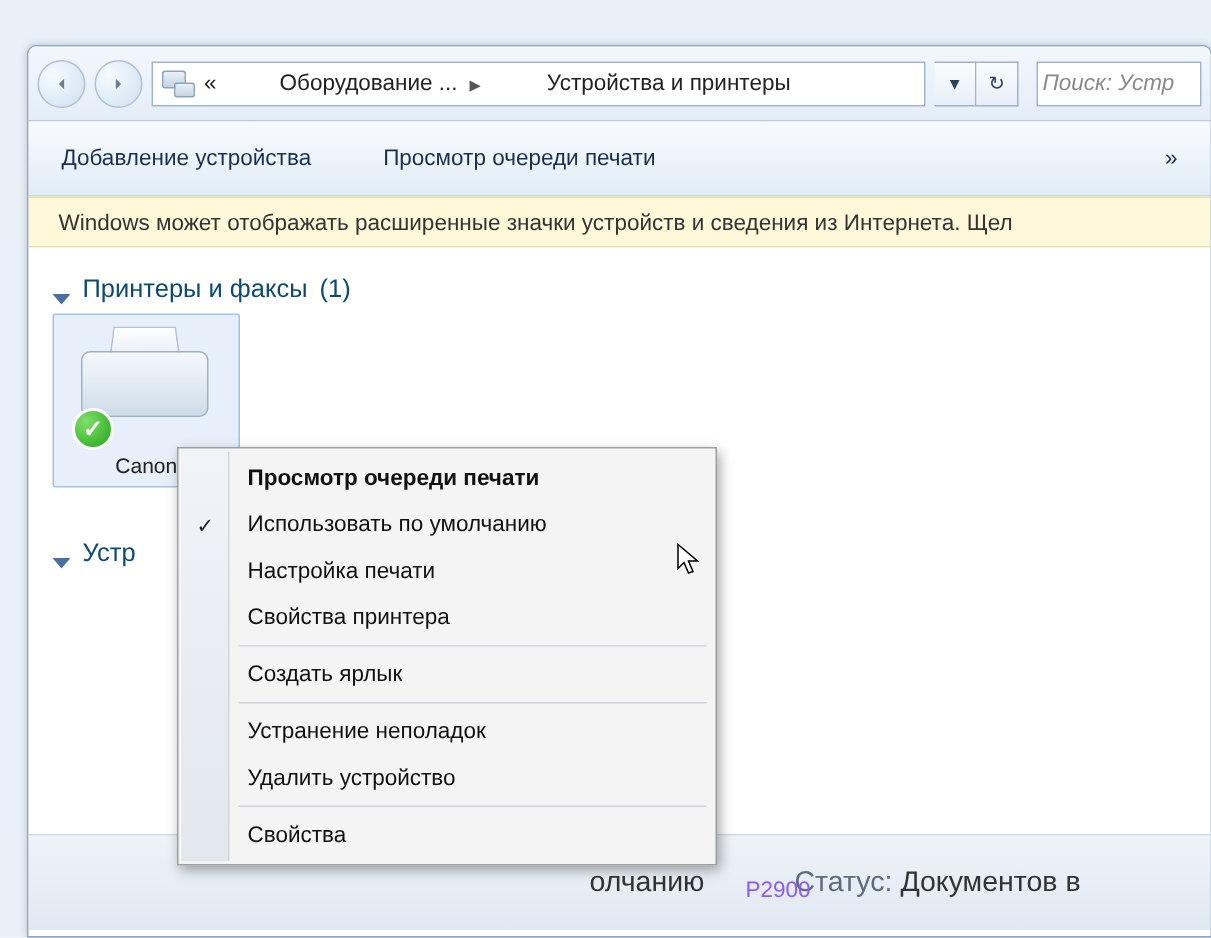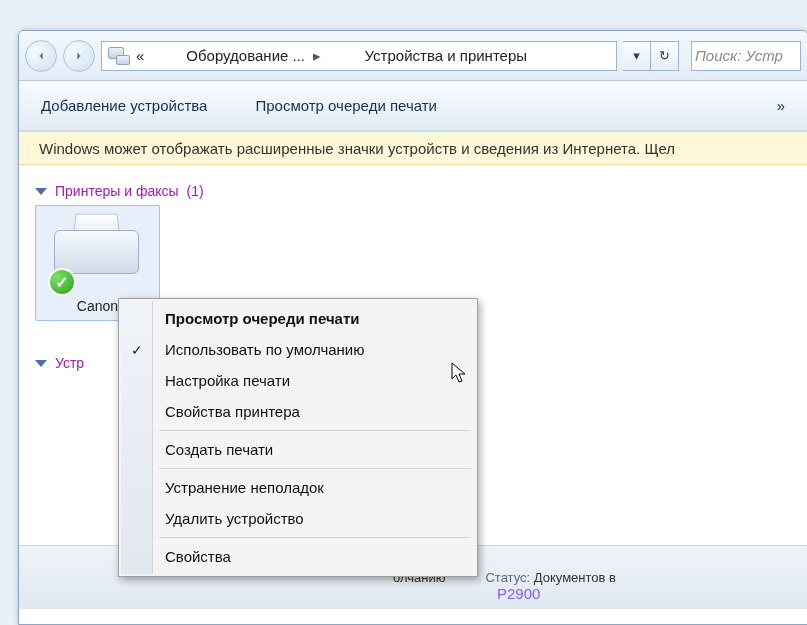--- a/index.html
+++ b/index.html
@@ -105,22 +105,22 @@
 
   
   .content {
     position: relative;
     background: #fff;
     height: calc(100% - 50px - 50px - 34px - 64px);
     padding: 12px 16px;
     overflow: hidden;
   }
   .group-header {
-    display: flex; align-items: center; gap: 8px;
-    font-size: 14px; color: #a21caf;
+    display: flex; align-items: flex-end; gap: 8px;
+    font-size: 17px; color: #0c4a6e;
     padding: 6px 0;
   }
   .group-header .disclosure {
     width: 0; height: 0;
     border-left: 6px solid transparent;
     border-right: 6px solid transparent;
     border-top: 7px solid #4a6fa0;
   }
 
   .printer-item {
@@ -216,29 +216,29 @@
     position: absolute;
     left: 450px; top: 362px;
     z-index: 60;
     pointer-events: none;
   }
   .cursor svg { width: 18px; height: 24px; }
 
   
   .footer {
     position: absolute;
-    left: 0; right: 0; bottom: 15px;
+    left: 0; right: 0; bottom: 4px;
     height: 64px;
     background: linear-gradient(#eef3f8,#e0e8f1);
     border-top: 1px solid #cad9ea;
     display: flex;
     align-items: center;
     padding: 0 14px;
-    gap: 40px;
-    font-size: 13px; color: #333;
+    gap: 60px;
+    font-size: 19px; color: #333;
   }
   .footer .lbl { color: #5a6c7e; }
 
   .devhw-icon {
     width: 22px; height: 18px; position: relative;
     display: inline-block; flex-shrink: 0;
   }
   .devhw-icon::before {
     content: ""; position: absolute; left: 0; top: 0;
     width: 14px; height: 10px;
@@ -347,21 +347,21 @@
     <span>Использовать по умолчанию</span>
   </div>
   <div class="cm-item">
     <span>Настройка печати</span>
   </div>
   <div class="cm-item">
     <span>Свойства принтера</span>
   </div>
   <div class="cm-sep"></div>
   <div class="cm-item">
-    <span>Создать печати</span>
+    <span>Создать ярлык</span>
   </div>
   <div class="cm-sep"></div>
   <div class="cm-item">
     <span>Устранение неполадок</span>
   </div>
   <div class="cm-item">
     <span>Удалить устройство</span>
   </div>
   <div class="cm-sep"></div>
   <div class="cm-item">

